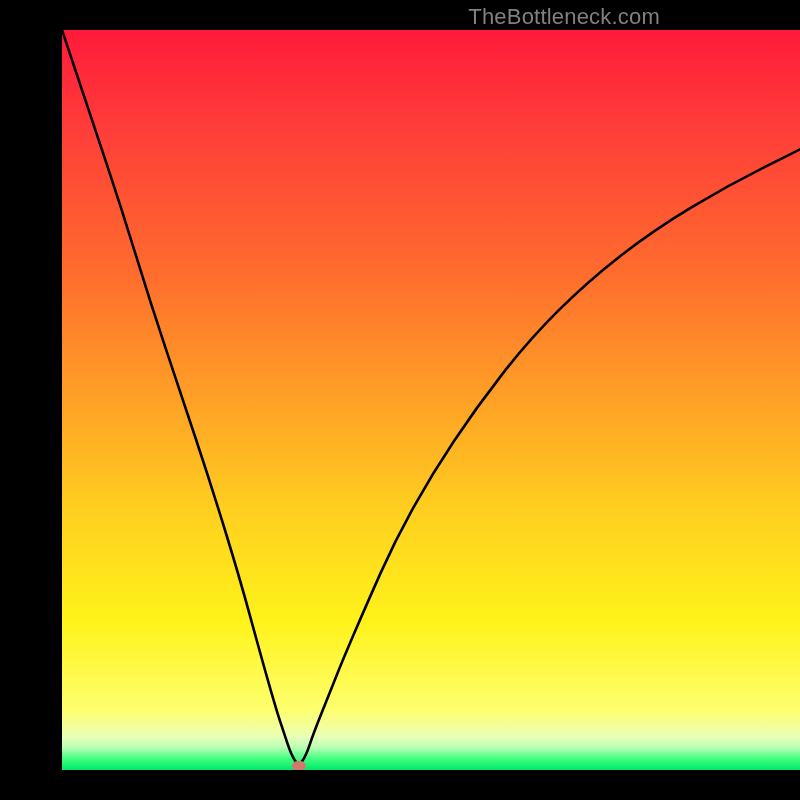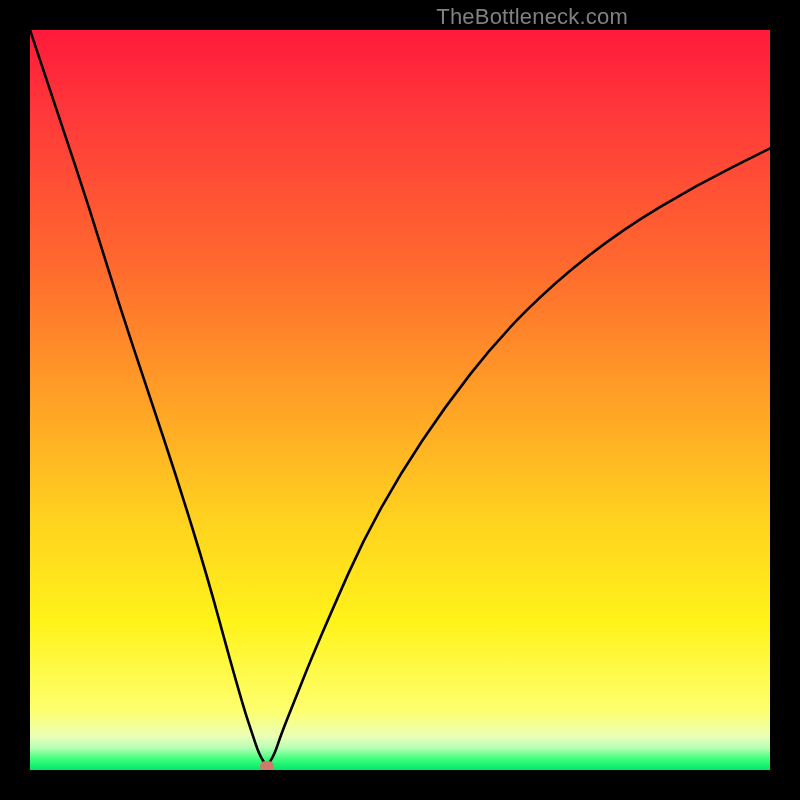--- a/index.html
+++ b/index.html
@@ -9,20 +9,21 @@
     height: 800px;
     overflow: hidden;
     background: #000;
     font-family: Arial, Helvetica, sans-serif;
   }
   .frame {
     position: relative;
     width: 640px;
     height: 800px;
     background: #000;
+    margin-left: 32px;
   }
   .plot-area {
     position: absolute;
     left: 30px;
     top: 30px;
     width: 740px;
     height: 740px;
     overflow: hidden;
   }
   .gradient-bg {

